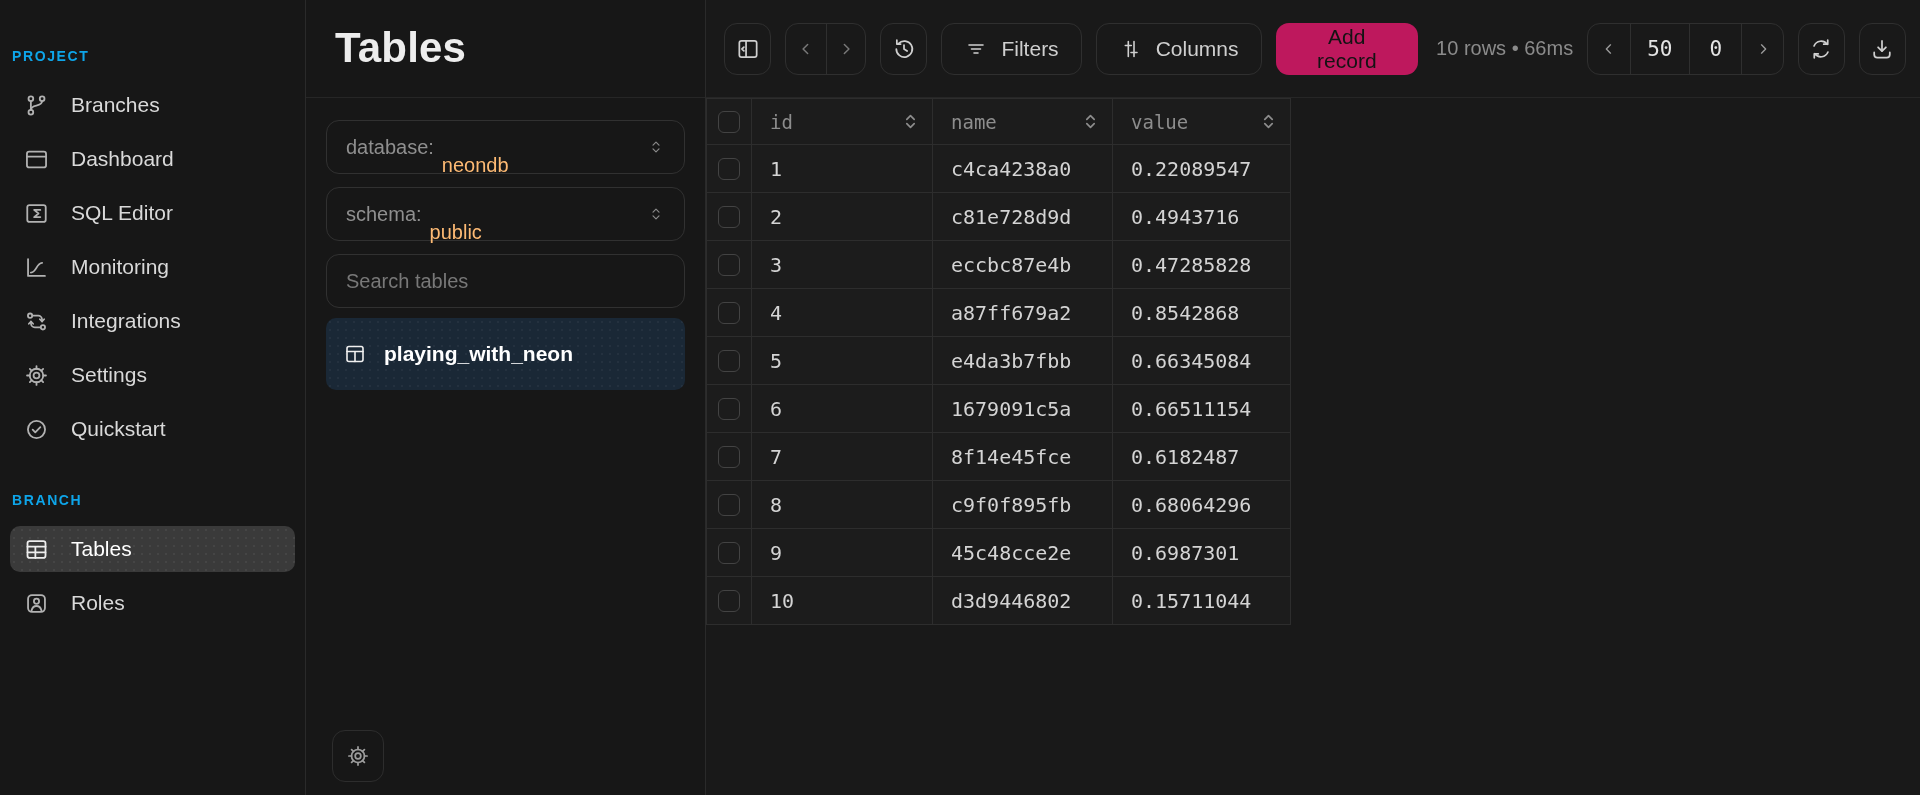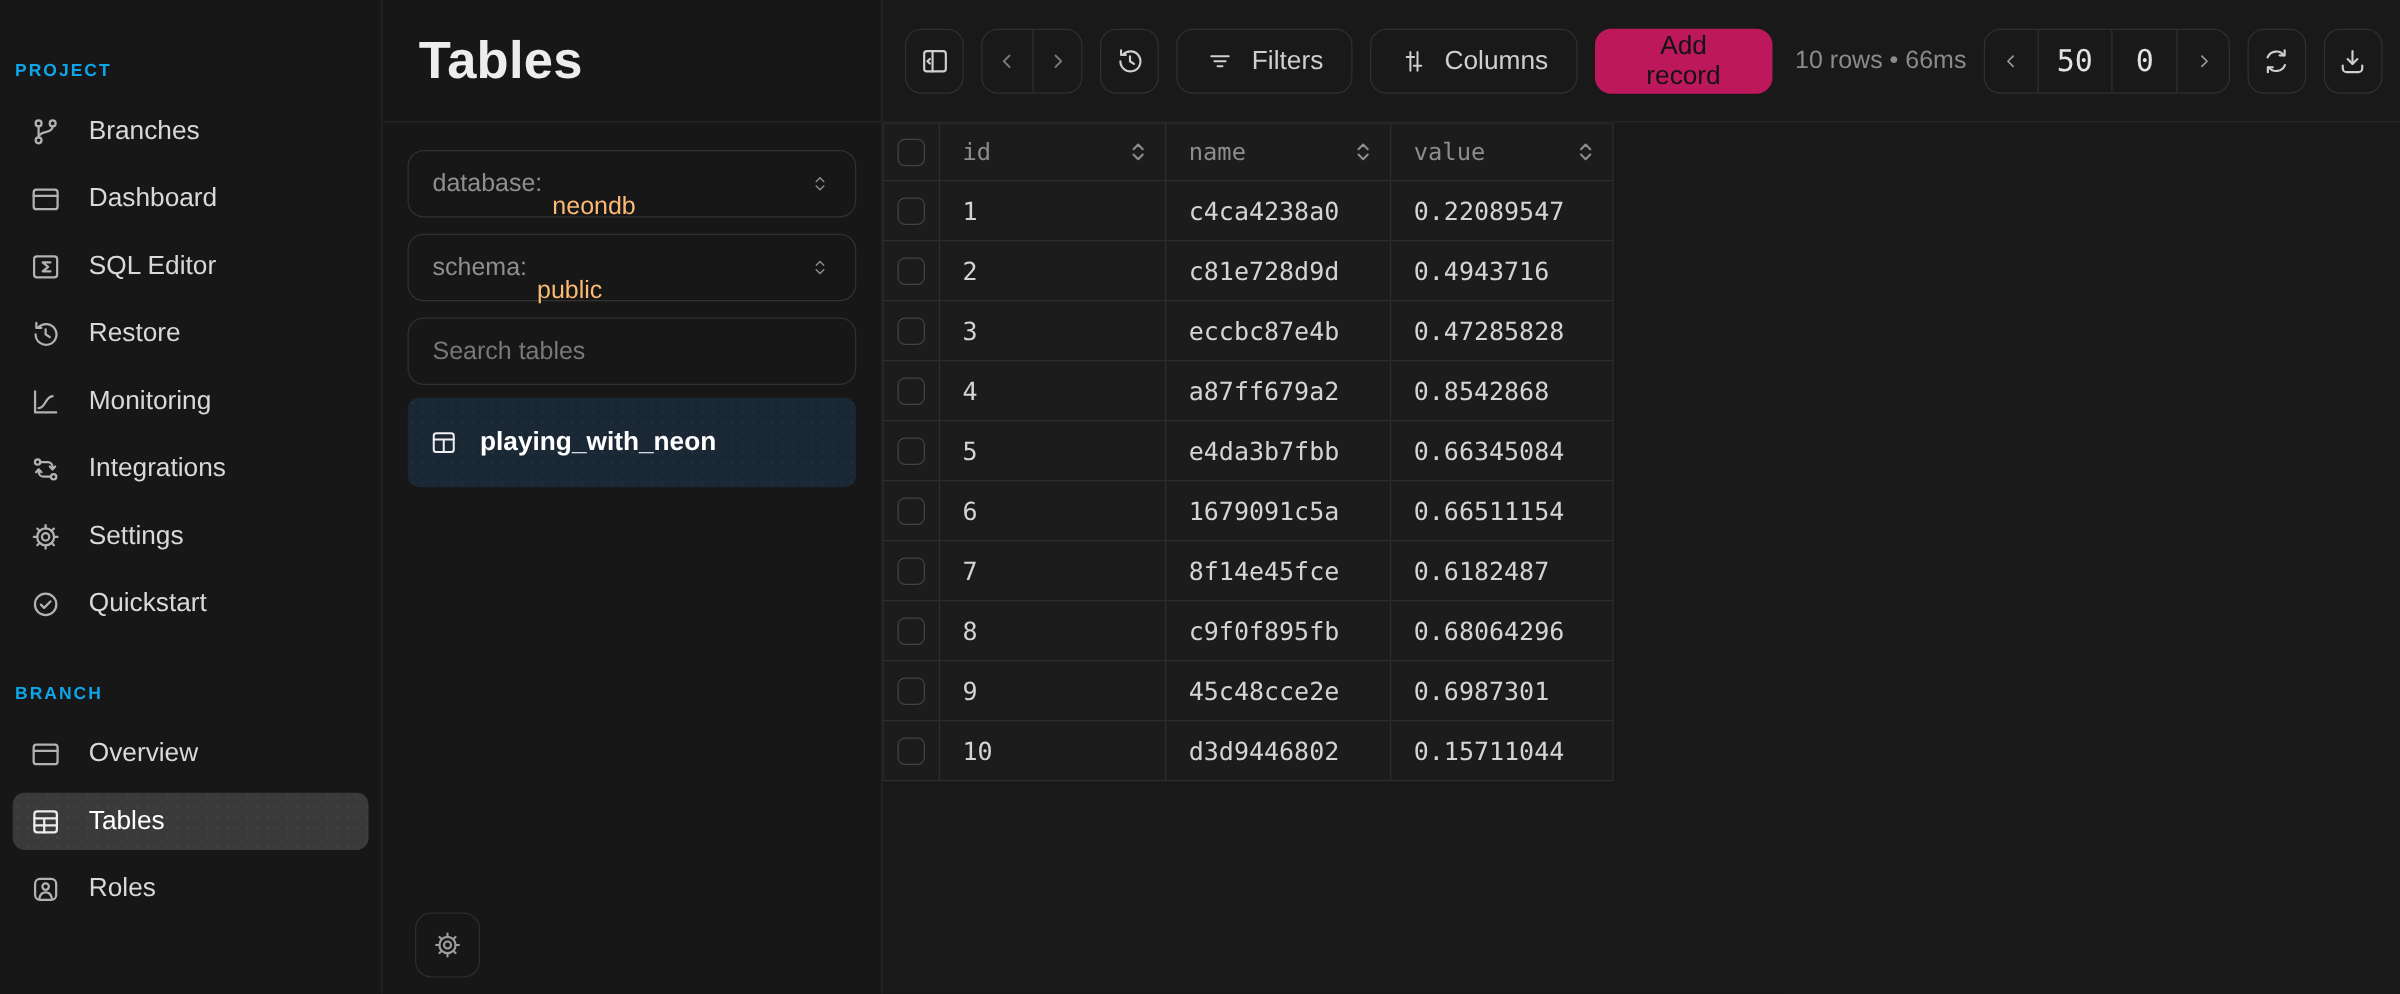--- a/index.html
+++ b/index.html
@@ -110,21 +110,21 @@
   }
   .status-text { color:#8b8b8b; font-size:20px; margin-left:4px; white-space:nowrap; }
   .pagination { margin-left:auto; display:flex; height:52px; border:1px solid #2f2f2f; border-radius:13px; overflow:hidden; }
   .pagination .pseg {
     display:flex; align-items:center; justify-content:center;
     background:transparent; border:none; color:#9c9c9c; cursor:pointer;
   }
   .pagination .pseg + .pseg { border-left:1px solid #2f2f2f; }
   .pagination .parrow { width:46px; }
   .pagination .pval {
-    font-family:"DejaVu Sans Mono", monospace; font-size:24px; color:#e3e3e3; cursor:default;
+    font-family:"DejaVu Sans Mono", monospace; font-size:21px; color:#e3e3e3; cursor:default;
   }
   .pagination .pval.size { width:66px; }
   .pagination .pval.offset { width:58px; }
 
   
   .grid-wrap { flex:1; overflow:hidden; }
   table.grid {
     border-collapse:collapse; table-layout:fixed;
     background:#1c1c1c;
     font-family:"DejaVu Sans Mono", monospace;
@@ -179,30 +179,20 @@
         <svg class="ic" width="27" height="27" viewBox="0 0 24 24">
           <rect x="3.8" y="4.5" width="16.4" height="15" rx="2"></rect>
           <path d="M15.4 8.8H9.9l3.9 3.2-3.9 3.2h5.5"></path>
         </svg>
       </span>
     <span>SQL Editor</span>
   </div>
   <div class="nav-item">
     <span class="nav-ic">
         <svg class="ic" width="27" height="27" viewBox="0 0 24 24">
-          <path d="M4.9 12a7.4 7.4 0 1 0 2-5"></path>
-          <path d="M5.4 3.9v3.5h3.5"></path>
-          <path d="M12 8.4V12l2.9 1.9"></path>
-        </svg>
-      </span>
-    <span>Restore</span>
-  </div>
-  <div class="nav-item">
-    <span class="nav-ic">
-        <svg class="ic" width="27" height="27" viewBox="0 0 24 24">
           <path d="M4.5 4.5v15h15"></path>
           <path d="M7 16.5c5.2-.2 4.6-8.2 10-8.6"></path>
         </svg>
       </span>
     <span>Monitoring</span>
   </div>
   <div class="nav-item">
     <span class="nav-ic">
         <svg class="ic" width="27" height="27" viewBox="0 0 24 24">
           <circle cx="6.3" cy="6.8" r="1.9"></circle>
@@ -230,29 +220,20 @@
         <svg class="ic" width="27" height="27" viewBox="0 0 24 24">
           <circle cx="12" cy="12" r="7.6"></circle>
           <path d="M8.6 12.2l2.3 2.3 4.5-4.6"></path>
         </svg>
       </span>
     <span>Quickstart</span>
   </div>
 
   <div class="section-label branch">BRANCH</div>
 
-  <div class="nav-item">
-    <span class="nav-ic">
-        <svg class="ic" width="27" height="27" viewBox="0 0 24 24">
-          <rect x="3.5" y="5" width="17" height="14" rx="2"></rect>
-          <line x1="3.5" y1="9.5" x2="20.5" y2="9.5"></line>
-        </svg>
-      </span>
-    <span>Overview</span>
-  </div>
   <div class="nav-item active">
     <span class="nav-ic">
         <svg class="ic" width="27" height="27" viewBox="0 0 24 24">
           <rect x="4" y="4.5" width="16" height="15" rx="2"></rect>
           <path d="M4 9.5h16M11 9.5v10M4 14.5h16"></path>
         </svg>
       </span>
     <span>Tables</span>
   </div>
   <div class="nav-item">

